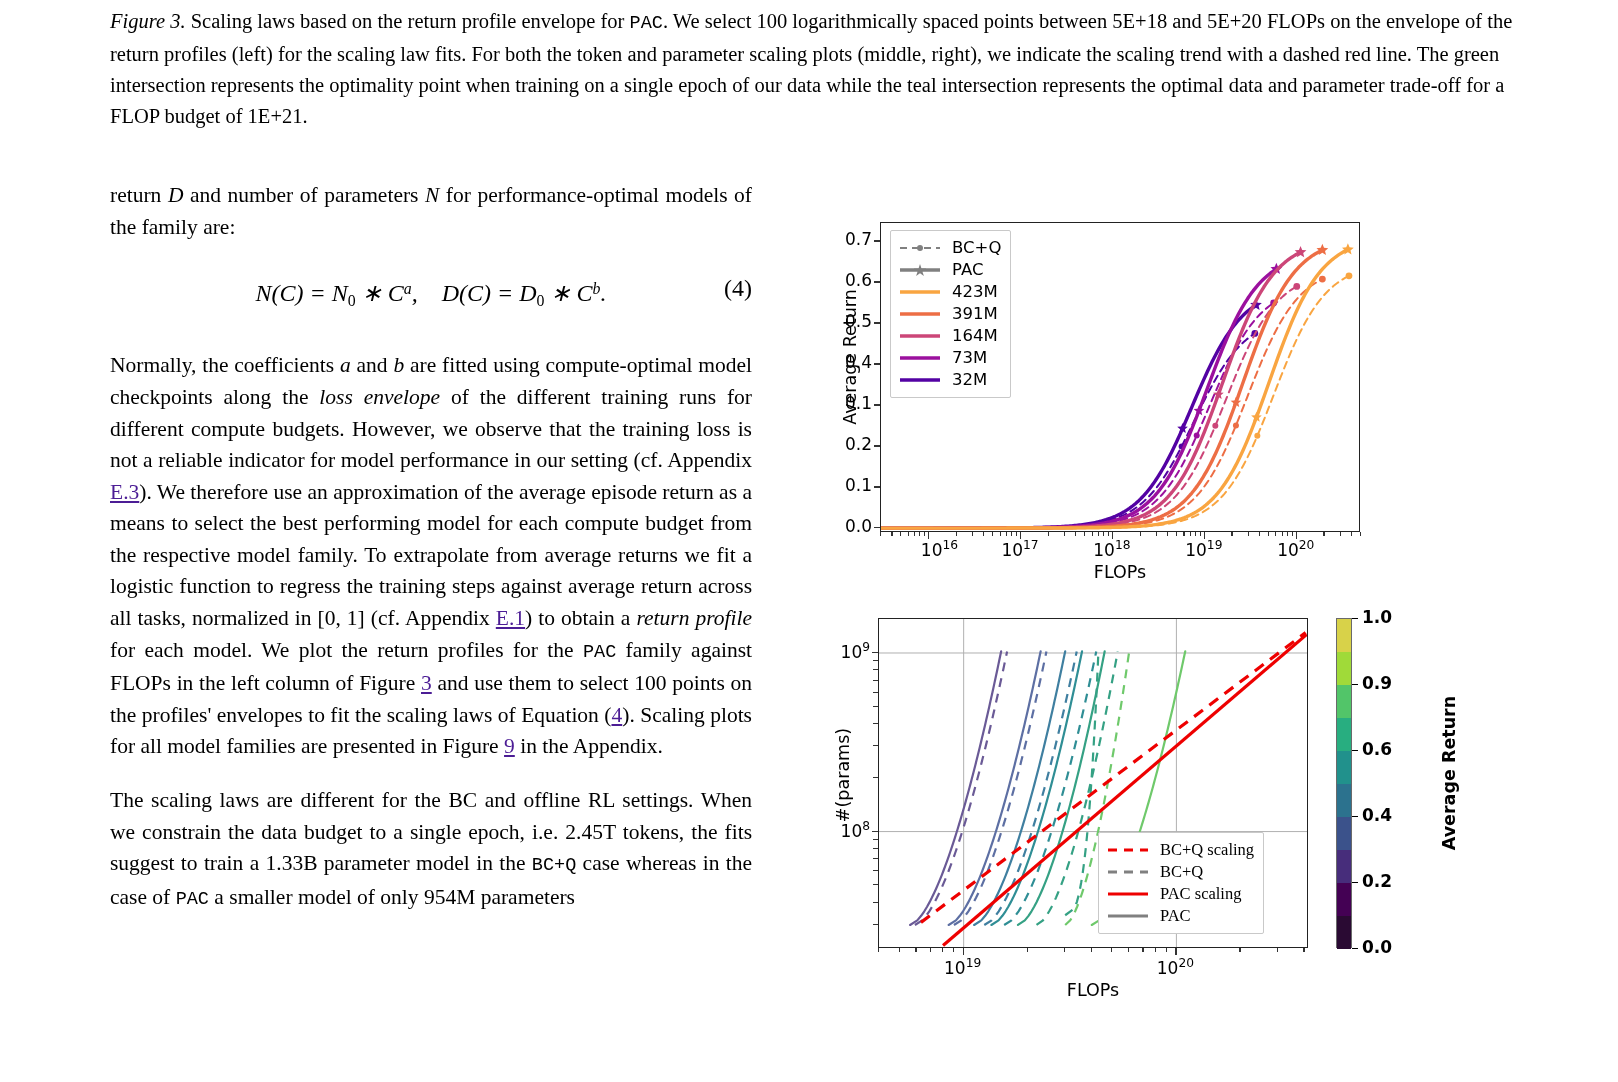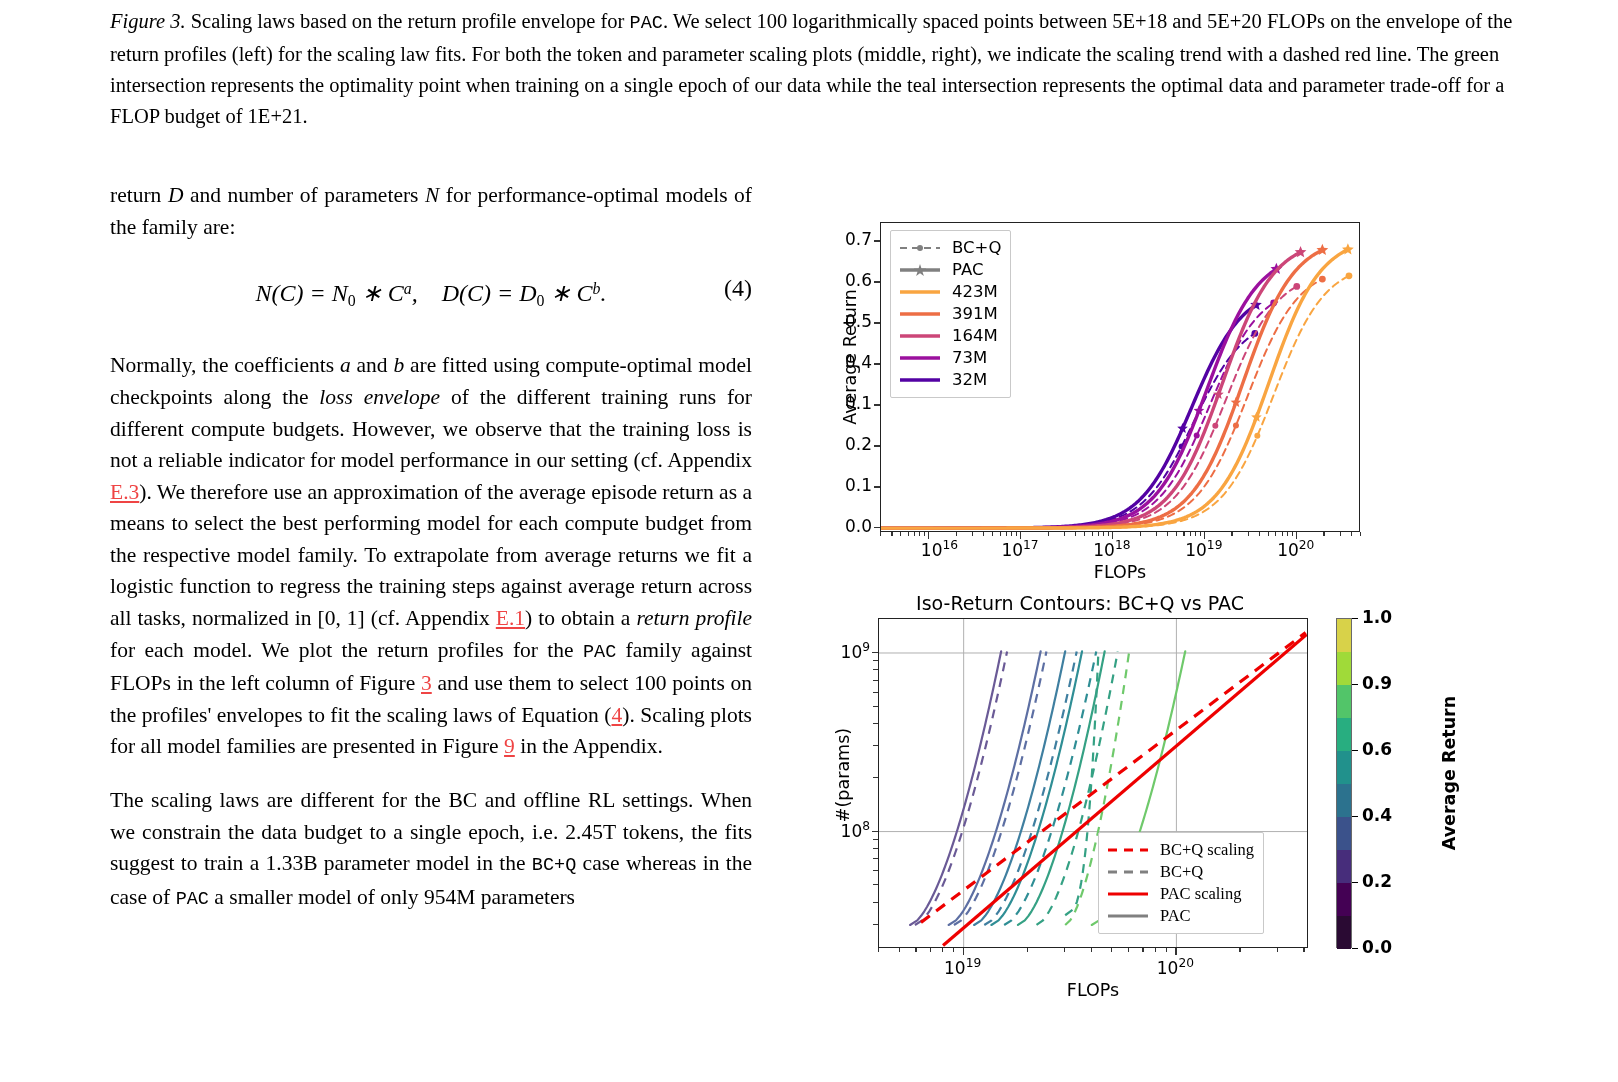--- a/index.html
+++ b/index.html
@@ -35,21 +35,21 @@
     left: 110px;
     top: 180px;
     width: 642px;
     font-size: 21.5px;
     line-height: 31.6px;
     text-align: justify;
   }
   #text-col p { margin: 0 0 0 0; }
   #text-col p.spaced { margin-top: 22px; }
   .it { font-style: italic; }
-  .lnk { color: #ef4444; }
+  .lnk { color: #4c1d95; }
   .eqn {
     text-align: center;
     font-style: italic;
     font-size: 24px;
     margin: 30px 0 34px 0;
     position: relative;
   }
   .eqnum {
     position: absolute;
     right: 0;
@@ -329,21 +329,20 @@
           <span class="sw"><svg width="44" height="16">
               <line x1="2" y1="8" x2="42" y2="8" stroke="#5302a3" stroke-width="3.4"></line>
             </svg></span>
           <span class="lbl">32M</span>
         </div>
       </div>
   </div>
 
   <div class="panel" id="panel-bottom" style="left:0px; top:430px; width:820px; height:470px;">
 
-    <div class="plot-title" style="top:12px; left:0px; width:580px;">Iso-Return Contours: BC+Q vs PAC</div>
 
     <div class="axes" id="ax-bot" style="left:88px; top:38px; width:430px; height:330px;">
       <svg id="svg-bot" width="430" height="330" viewBox="0 0 430 330" style="display:block;">
           <line x1="84.66015716969969" y1="0" x2="84.66015716969969" y2="330" stroke="#b0b0b0" stroke-width="1"></line>
           <line x1="297.40618753799174" y1="0" x2="297.40618753799174" y2="330" stroke="#b0b0b0" stroke-width="1"></line>
           <line x1="0" y1="212.56969726784115" x2="430" y2="212.56969726784115" stroke="#b0b0b0" stroke-width="1"></line>
           <line x1="0" y1="33.98947664984803" x2="430" y2="33.98947664984803" stroke="#b0b0b0" stroke-width="1"></line>
           <path d="M31.09 305.95 L38.28 301.39 L42.14 296.83 L45.30 292.27 L48.07 287.71 L50.59 283.15 L52.93 278.60 L55.12 274.04 L57.19 269.48 L59.17 264.92 L61.06 260.36 L62.89 255.81 L64.65 251.25 L66.36 246.69 L68.02 242.13 L69.63 237.57 L71.20 233.01 L72.74 228.46 L74.24 223.90 L75.71 219.34 L77.16 214.78 L78.57 210.22 L79.96 205.67 L81.33 201.11 L82.67 196.55 L83.99 191.99 L85.29 187.43 L86.58 182.87 L87.84 178.32 L89.09 173.76 L90.32 169.20 L91.54 164.64 L92.74 160.08 L93.93 155.52 L95.10 150.97 L96.26 146.41 L97.41 141.85 L98.55 137.29 L99.67 132.73 L100.79 128.18 L101.89 123.62 L102.98 119.06 L104.06 114.50 L105.13 109.94 L106.20 105.38 L107.25 100.83 L108.30 96.27 L109.33 91.71 L110.36 87.15 L111.38 82.59 L112.39 78.04 L113.40 73.48 L114.39 68.92 L115.38 64.36 L116.37 59.80 L117.34 55.24 L118.31 50.69 L119.27 46.13 L120.23 41.57 L121.18 37.01 L122.12 32.45" fill="none" stroke="#6a5a96" stroke-width="2.2" stroke-linecap="round" stroke-linejoin="round"></path>
           <path d="M35.91 305.95 L43.19 301.39 L47.10 296.83 L50.30 292.27 L53.11 287.71 L55.66 283.15 L58.02 278.60 L60.24 274.04 L62.34 269.48 L64.34 264.92 L66.26 260.36 L68.11 255.81 L69.89 251.25 L71.62 246.69 L73.30 242.13 L74.93 237.57 L76.53 233.01 L78.08 228.46 L79.60 223.90 L81.09 219.34 L82.55 214.78 L83.99 210.22 L85.39 205.67 L86.78 201.11 L88.14 196.55 L89.48 191.99 L90.79 187.43 L92.09 182.87 L93.37 178.32 L94.64 173.76 L95.89 169.20 L97.12 164.64 L98.33 160.08 L99.54 155.52 L100.73 150.97 L101.90 146.41 L103.06 141.85 L104.21 137.29 L105.35 132.73 L106.48 128.18 L107.60 123.62 L108.70 119.06 L109.80 114.50 L110.88 109.94 L111.96 105.38 L113.03 100.83 L114.09 96.27 L115.14 91.71 L116.18 87.15 L117.21 82.59 L118.23 78.04 L119.25 73.48 L120.26 68.92 L121.26 64.36 L122.26 59.80 L123.24 55.24 L124.23 50.69 L125.20 46.13 L126.17 41.57 L127.13 37.01 L128.09 32.45" fill="none" stroke="#6a5a96" stroke-width="2.2" stroke-dasharray="9,7" stroke-linecap="butt"></path>
           <path d="M69.64 305.95 L76.91 301.39 L80.81 296.83 L84.00 292.27 L86.80 287.71 L89.35 283.15 L91.71 278.60 L93.92 274.04 L96.01 269.48 L98.01 264.92 L99.93 260.36 L101.77 255.81 L103.55 251.25 L105.28 246.69 L106.95 242.13 L108.58 237.57 L110.17 233.01 L111.72 228.46 L113.24 223.90 L114.73 219.34 L116.19 214.78 L117.62 210.22 L119.02 205.67 L120.40 201.11 L121.76 196.55 L123.09 191.99 L124.41 187.43 L125.70 182.87 L126.98 178.32 L128.24 173.76 L129.49 169.20 L130.72 164.64 L131.93 160.08 L133.13 155.52 L134.32 150.97 L135.49 146.41 L136.65 141.85 L137.80 137.29 L138.93 132.73 L140.06 128.18 L141.17 123.62 L142.28 119.06 L143.37 114.50 L144.45 109.94 L145.53 105.38 L146.59 100.83 L147.65 96.27 L148.69 91.71 L149.73 87.15 L150.76 82.59 L151.79 78.04 L152.80 73.48 L153.81 68.92 L154.81 64.36 L155.80 59.80 L156.79 55.24 L157.77 50.69 L158.74 46.13 L159.70 41.57 L160.66 37.01 L161.62 32.45" fill="none" stroke="#5d6fa3" stroke-width="2.2" stroke-linecap="round" stroke-linejoin="round"></path>

